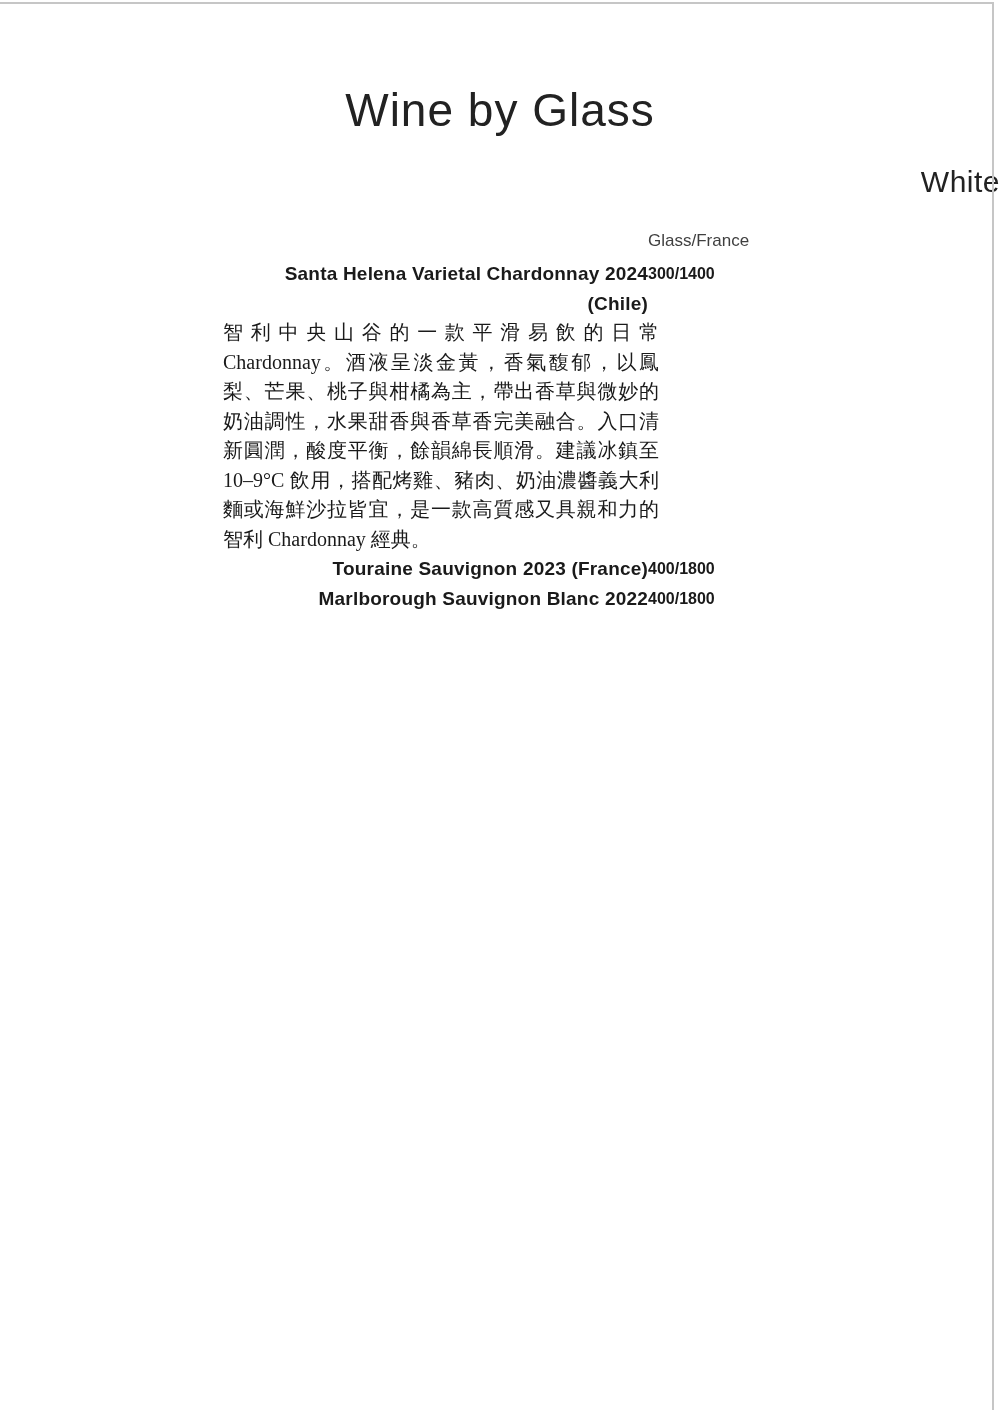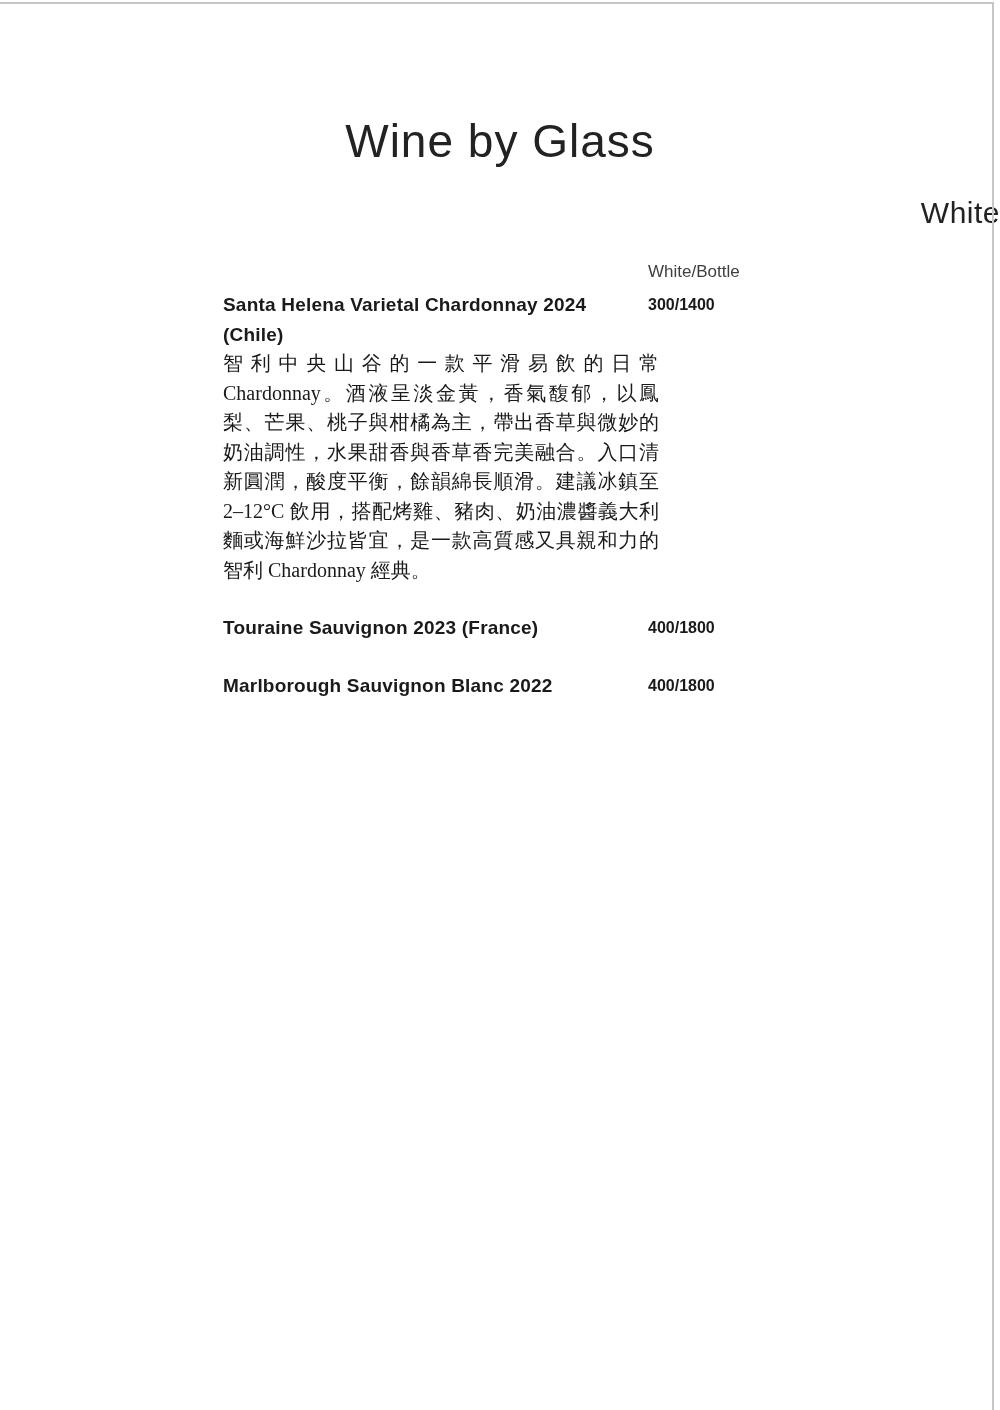--- a/index.html
+++ b/index.html
@@ -5,21 +5,21 @@
   * { margin: 0; padding: 0; box-sizing: border-box; }
   html, body { background: #ffffff; }
 
   .page {
     position: relative;
     width: 1000px;
     height: 1410px;
     background: #ffffff;
     color: #1a1a1a;
     font-family: "Liberation Sans", sans-serif;
-    padding-top: 116px;
+    padding-top: 85px;
     overflow: hidden;
   }
 
   
   .edge-top {
     position: absolute;
     top: 2px; left: 0;
     width: 994px; height: 2px;
     background: #c6c6c6;
   }
@@ -56,31 +56,32 @@
   }
 
   .price-header {
     margin-left: 425px;
     font-size: 17px;
     line-height: 20px;
     color: #3f3f3f;
     margin-bottom: 8px;
   }
 
-  .entry + .entry { margin-top: 28px; }
+  .entry + .entry { }
 
   .entry-head { display: flex; align-items: flex-start; }
 
   .entry-name {
     width: 425px;
     font-size: 19px;
     font-weight: 600;
     line-height: 29.5px;
     letter-spacing: 0.2px;
     color: #1a1a1a;
+    text-align: right;
   }
 
   .entry-price {
     font-size: 16px;
     font-weight: 600;
     line-height: 29.5px;
     white-space: nowrap;
     color: #1a1a1a;
   }
 
@@ -99,28 +100,28 @@
 
 <div class="page">
   <div class="edge-top"></div>
   <div class="edge-right"></div>
 
   <div class="title">Wine by Glass</div>
   <div class="subtitle">White</div>
 
   <div class="content">
 
-    <div class="price-header">White/Bottle</div>
+    <div class="price-header">Glass/France</div>
 
     <div class="entry">
       <div class="entry-head">
         <div class="entry-name">Santa Helena Varietal Chardonnay 2024 (Chile)</div>
         <div class="entry-price">300/1400</div>
       </div>
-      <div class="entry-desc">智利中央山谷的一款平滑易飲的日常 Chardonnay。酒液呈淡金黃，香氣馥郁，以鳳梨、芒果、桃子與柑橘為主，帶出香草與微妙的奶油調性，水果甜香與香草香完美融合。入口清新圓潤，酸度平衡，餘韻綿長順滑。建議冰鎮至 2–12°C 飲用，搭配烤雞、豬肉、奶油濃醬義大利麵或海鮮沙拉皆宜，是一款高質感又具親和力的智利 Chardonnay 經典。</div>
+      <div class="entry-desc">智利中央山谷的一款平滑易飲的日常 Chardonnay。酒液呈淡金黃，香氣馥郁，以鳳梨、芒果、桃子與柑橘為主，帶出香草與微妙的奶油調性，水果甜香與香草香完美融合。入口清新圓潤，酸度平衡，餘韻綿長順滑。建議冰鎮至 10–9°C 飲用，搭配烤雞、豬肉、奶油濃醬義大利麵或海鮮沙拉皆宜，是一款高質感又具親和力的智利 Chardonnay 經典。</div>
     </div>
 
     <div class="entry">
       <div class="entry-head">
         <div class="entry-name">Touraine Sauvignon 2023 (France)</div>
         <div class="entry-price">400/1800</div>
       </div>
     </div>
 
     <div class="entry">

